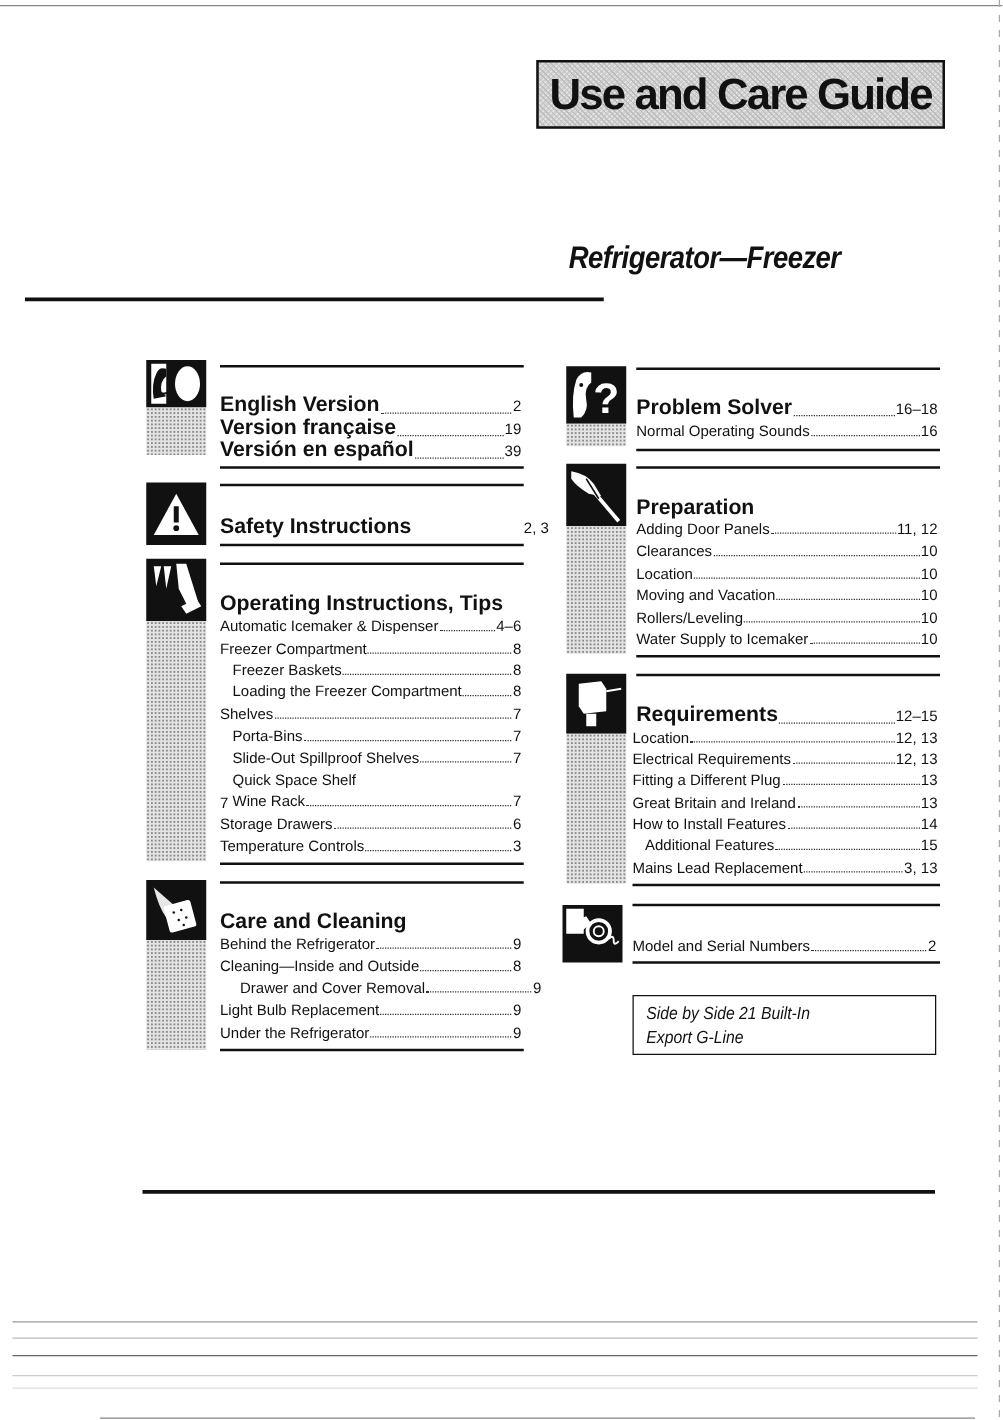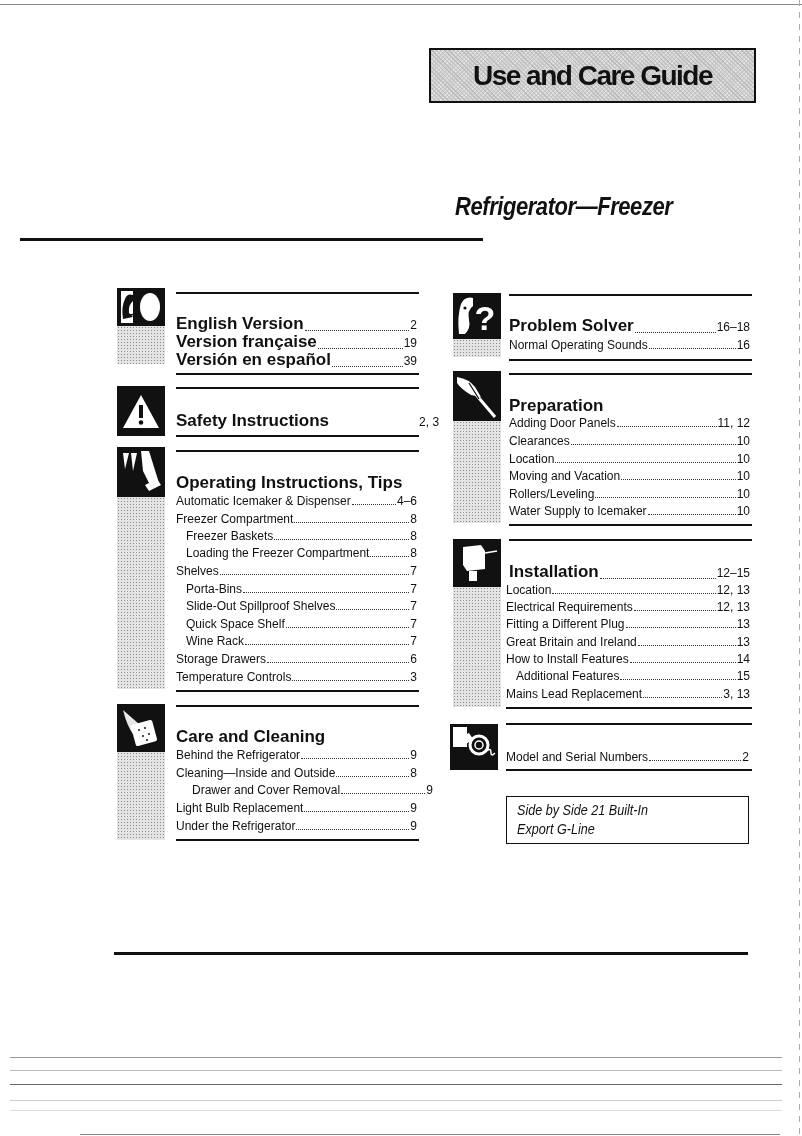--- a/index.html
+++ b/index.html
@@ -11,21 +11,21 @@
 
   .title-banner {
     position: absolute; left: 429px; top: 48px; width: 327px; height: 55px;
     border: 2px solid #111;
     background-color: #cfcfcf;
     background-image: repeating-linear-gradient(45deg, #bdbdbd 0 1px, transparent 1px 3px),
                       repeating-linear-gradient(-45deg, #e2e2e2 0 1px, transparent 1px 3px);
     display: flex; align-items: center; justify-content: center;
   }
   .title-banner span {
-    font-family: "Liberation Sans", sans-serif; font-weight: bold; font-size: 28px;
+    font-family: "Liberation Sans", sans-serif; font-weight: bold; font-size: 35px;
     letter-spacing: -1.5px; color: #111;
   }
 
   .subtitle {
     position: absolute; left: 455px; top: 192px;
     font-family: "Liberation Sans", sans-serif; font-weight: bold; font-style: italic;
     font-size: 25px; letter-spacing: -0.5px; color: #111; transform: scaleX(0.88); transform-origin: left;
   }
   .subtitle-rule { position: absolute; left: 20px; top: 238px; width: 463px; height: 3px; background: #111; }
   .icon-box { position: absolute; width: 48px; background: #111; display: flex; align-items: center; justify-content: center; }
@@ -154,21 +154,21 @@
 <div class="toc-line indent" style="left:176px; top:582px; width:241px;">
   <span class="lbl">Porta-Bins</span>
     <span class="dots"></span>
     <span class="pg">7</span>
 </div>
 <div class="toc-line indent" style="left:176px; top:599px; width:241px;">
   <span class="lbl">Slide-Out Spillproof Shelves</span>
     <span class="dots"></span>
     <span class="pg">7</span>
 </div>
-<div class="toc-line indent" style="left:176px; top:617px; width:241px;">
+<div class="toc-line indent" style="left:176px; top:617px; width:241px;flex-direction:column;">
   <span class="lbl">Quick Space Shelf</span>
     <span class="dots"></span>
     <span class="pg">7</span>
 </div>
 <div class="toc-line indent" style="left:176px; top:634px; width:241px;">
   <span class="lbl">Wine Rack</span>
     <span class="dots"></span>
     <span class="pg">7</span>
 </div>
 <div class="toc-line" style="left:176px; top:652px; width:241px;">
@@ -294,21 +294,21 @@
 <div class="icon-box" style="left:453px; top:539px; height:48px;">
   <svg width="44" height="44" viewBox="0 0 44 44">
     <path d="M8 6 L26 4 L30 10 L30 28 L12 30 L8 24 Z" fill="#fff"></path>
     <line x1="30" y1="12" x2="42" y2="10" stroke="#fff" stroke-width="1.5"></line>
     <rect x="14" y="30" width="8" height="10" fill="#fff"></rect>
   </svg>
 </div>
 <div class="icon-stipple" style="left:453px; top:587px; height:120px;"></div>
 <div class="rule" style="left:509px; top:539px; width:243px;"></div>
 <div class="toc-head" style="left:509px; top:562px; width:241px;">
-  <span class="lbl">Installation</span>
+  <span class="lbl">Requirements</span>
     <span class="dots"></span>
     <span class="pg">12–15</span>
 </div>
 <div class="toc-line" style="left:506px; top:583px; width:244px;">
   <span class="lbl">Location</span>
     <span class="dots"></span>
     <span class="pg">12, 13</span>
 </div>
 <div class="toc-line" style="left:506px; top:600px; width:244px;">
   <span class="lbl">Electrical Requirements</span>

